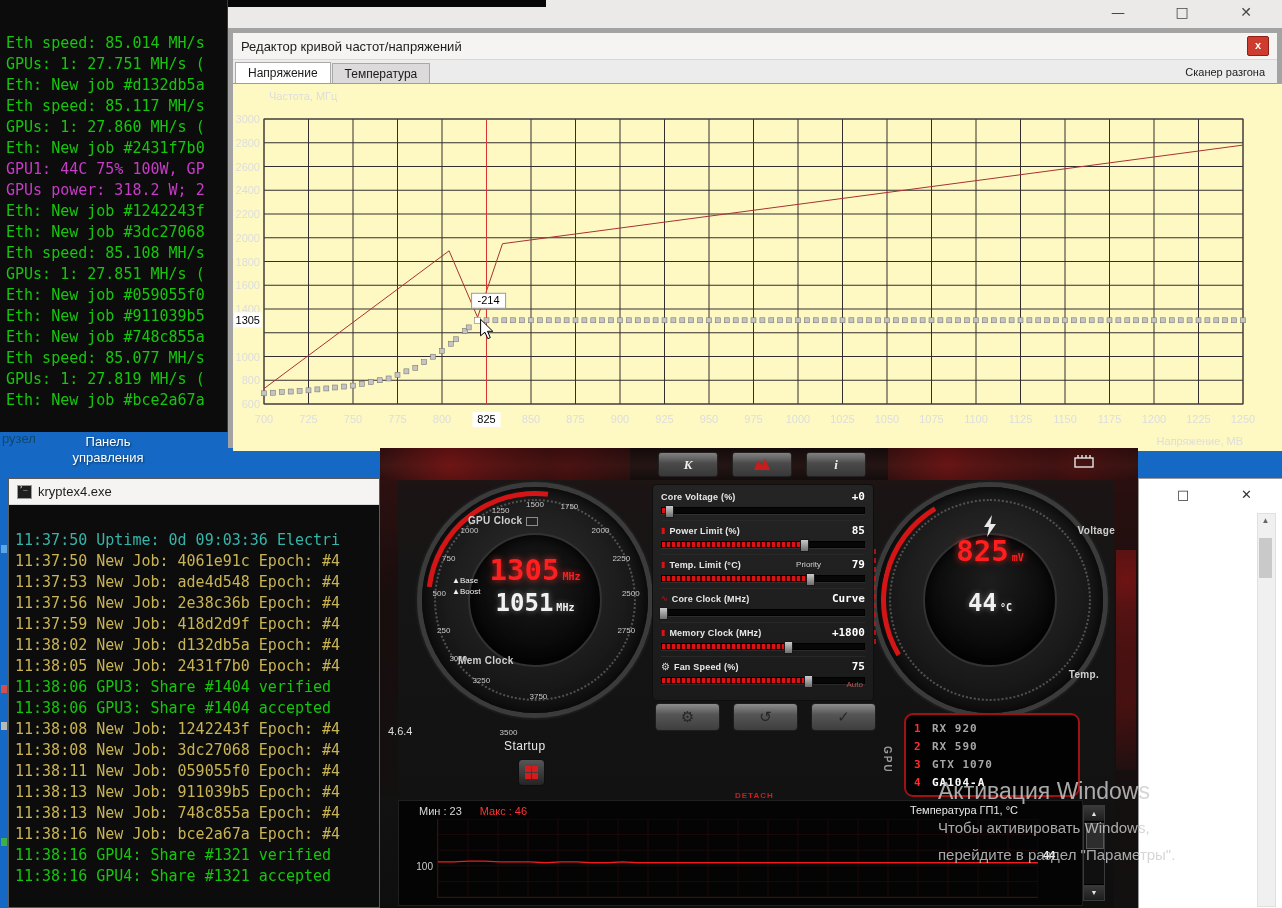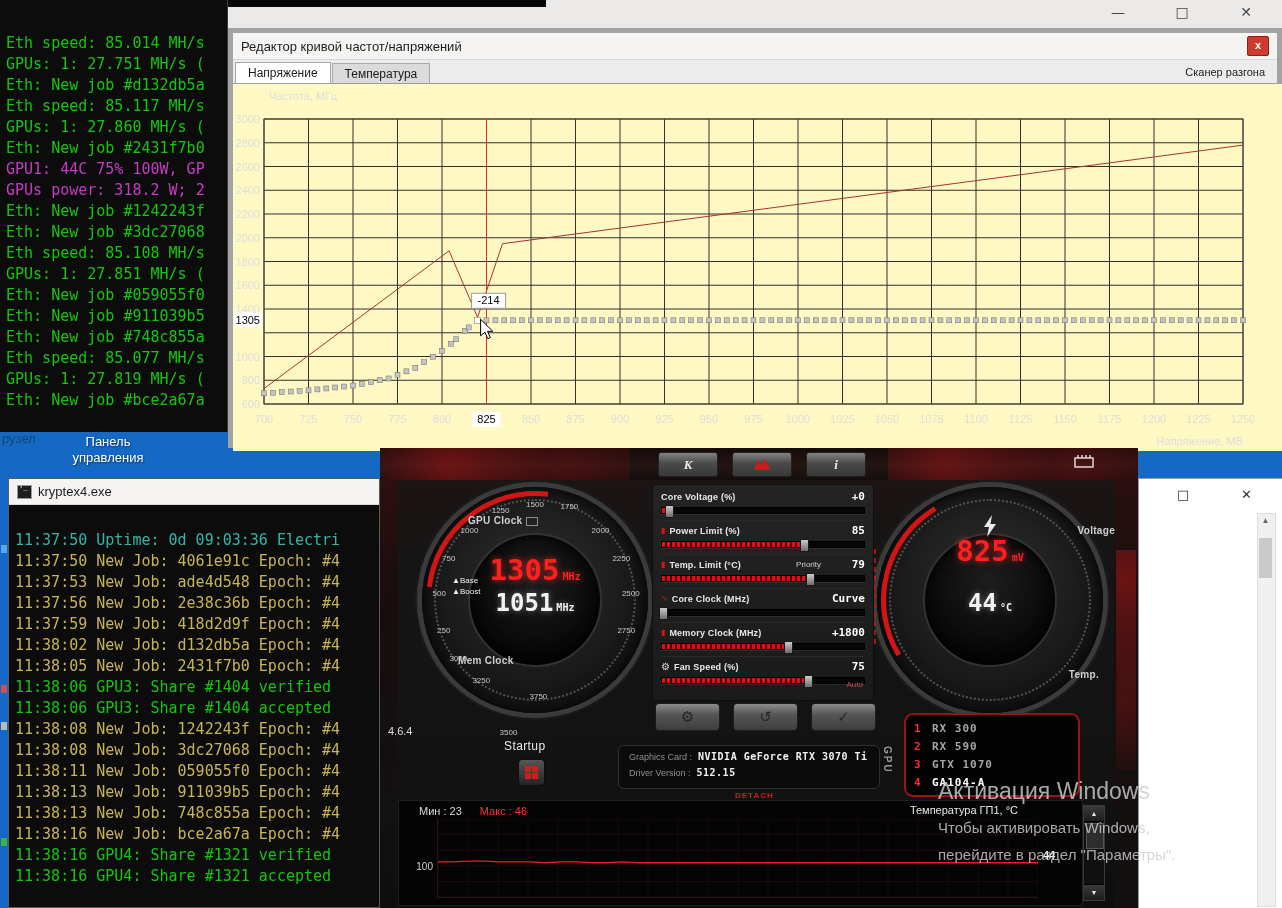--- a/index.html
+++ b/index.html
@@ -569,37 +569,27 @@
     <div class="win-btn">
       <span class="winlogo">
           <span></span>
           <span></span>
           <span></span>
           <span></span>
         </span>
     </div>
     <span class="ab-version">4.6.4</span>
 
-    <div class="infopanel">
-      <div class="info-line">
-        <span class="info-label">Graphics Card :</span>
-        <span class="info-value">NVIDIA GeForce RTX 3070 Ti</span>
-      </div>
-      <div class="info-line">
-        <span class="info-label">Driver Version :</span>
-        <span class="info-value">512.15</span>
-      </div>
-    </div>
     <span class="detach">DETACH</span>
     <span class="gpu-vert">GPU</span>
 
     <div class="gpulist" id="gpulist">
         <div class="gpurow">
           <span class="gpunum">1</span>
-          <span class="gpuname">RX 300</span>
+          <span class="gpuname">RX 920</span>
         </div>
         <div class="gpurow">
           <span class="gpunum">2</span>
           <span class="gpuname">RX 590</span>
         </div>
         <div class="gpurow">
           <span class="gpunum">3</span>
           <span class="gpuname">GTX 1070</span>
         </div>
         <div class="gpurow sel">

